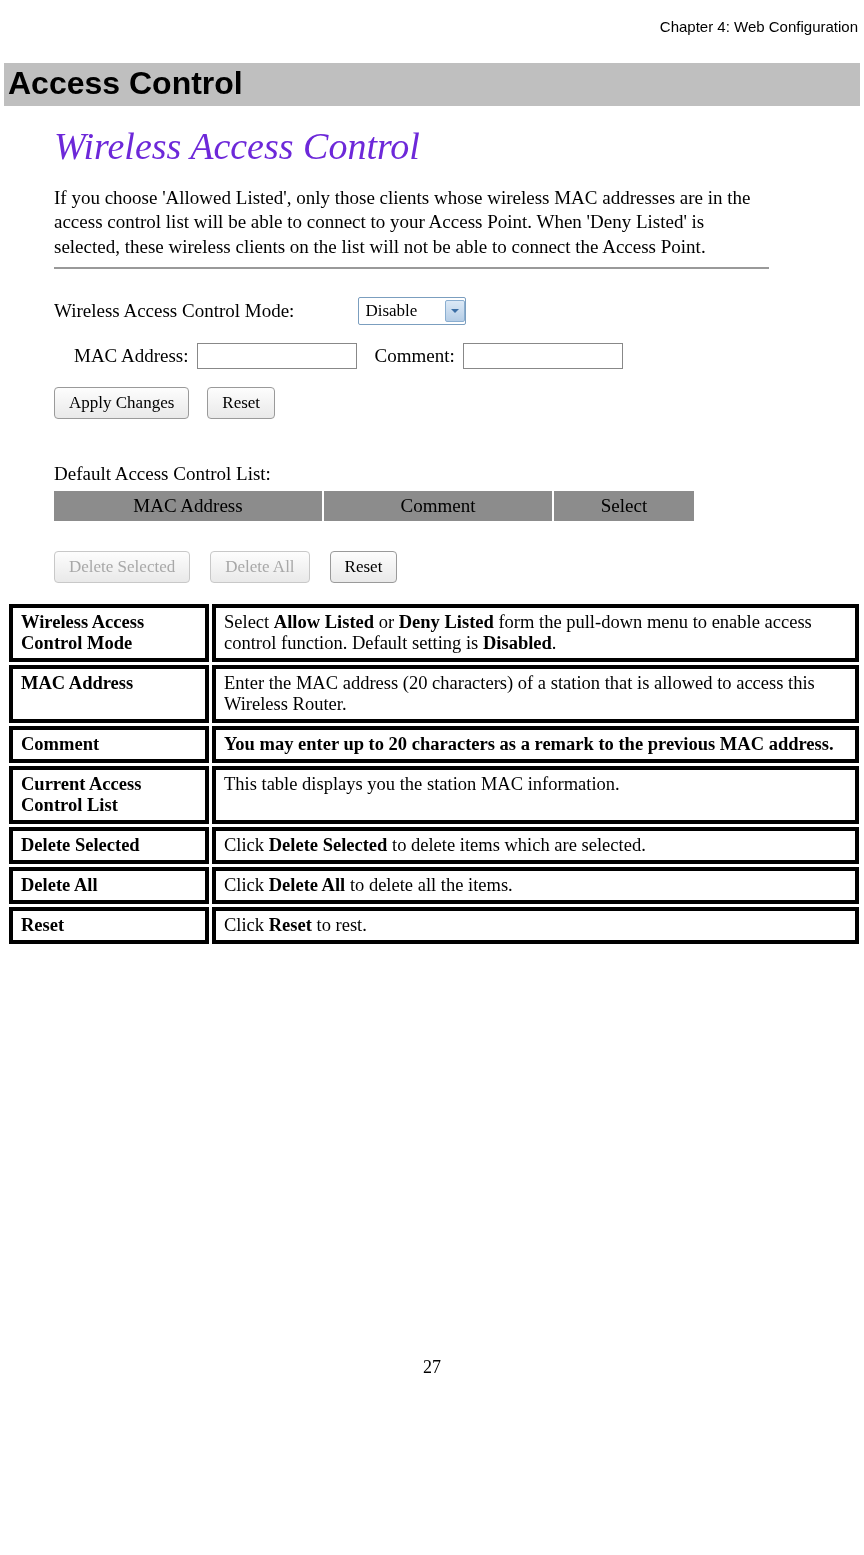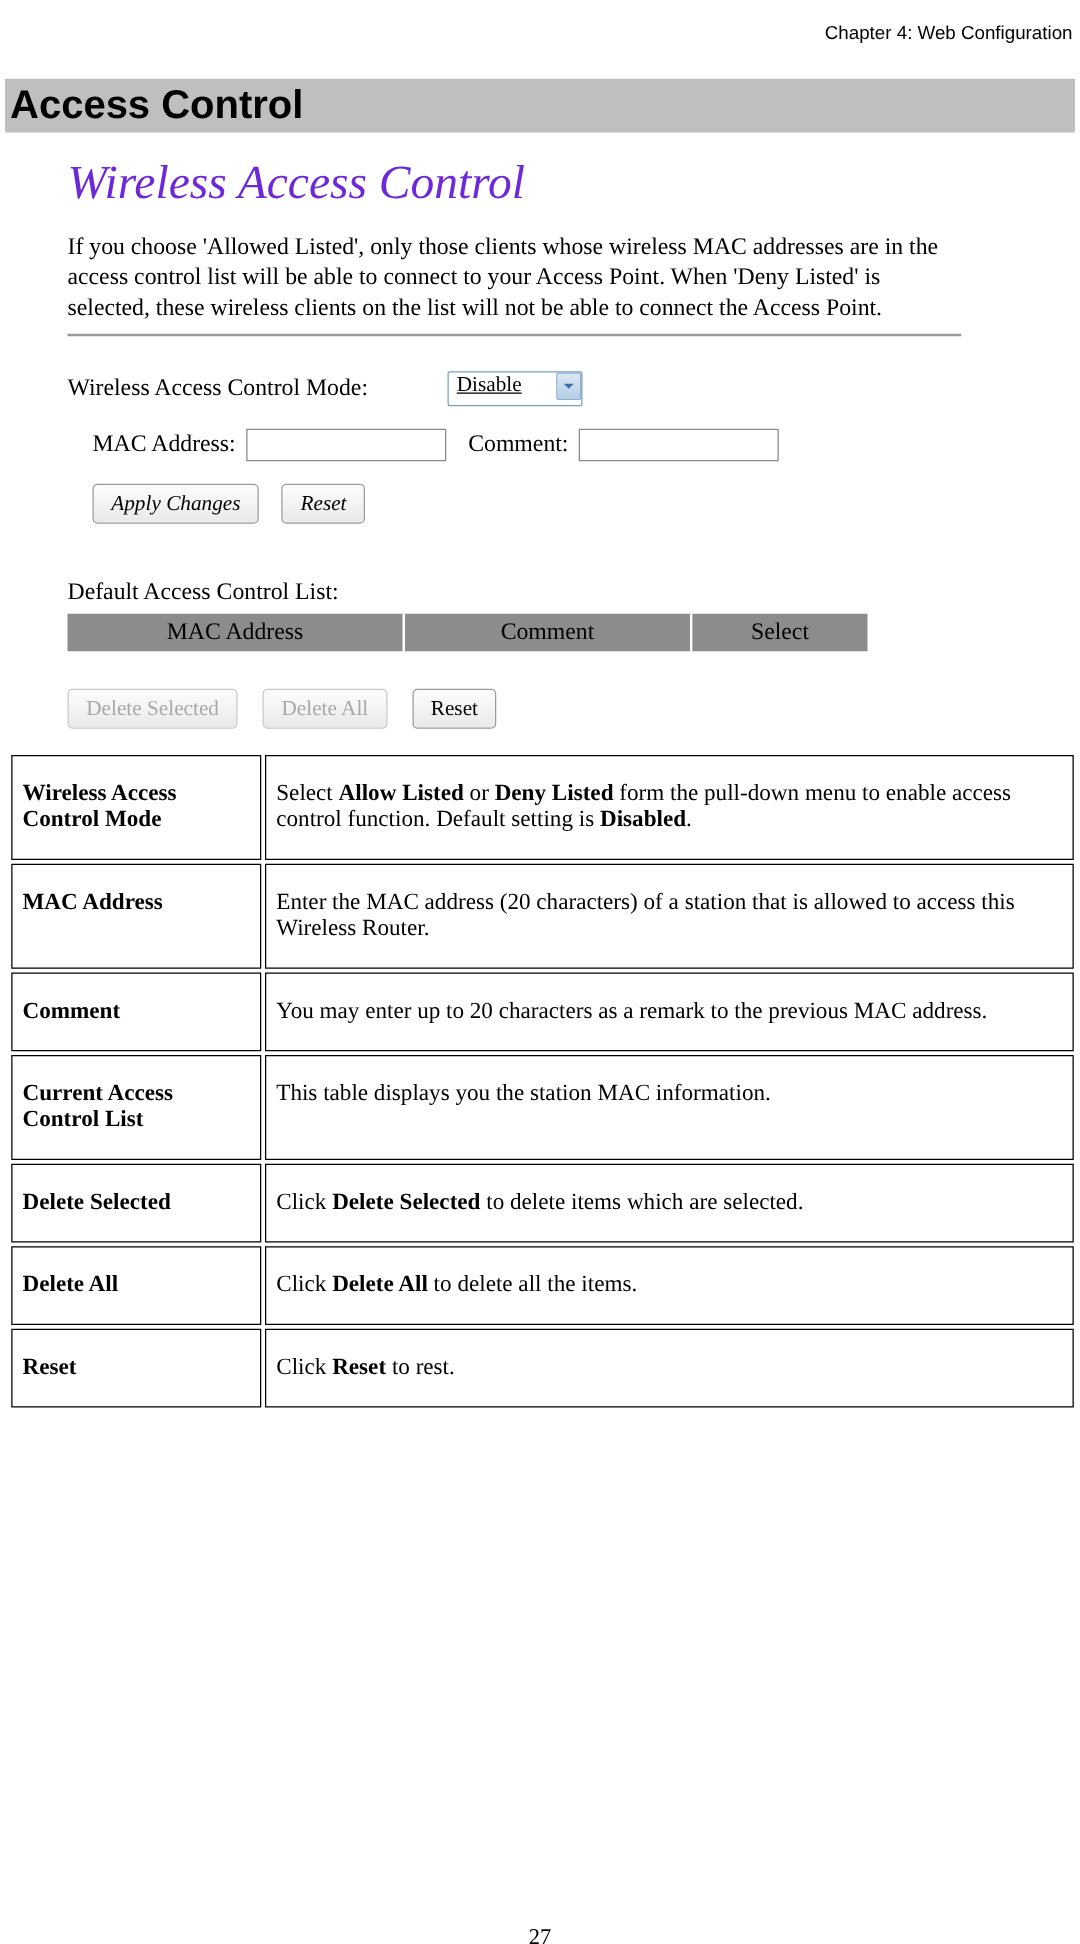--- a/index.html
+++ b/index.html
@@ -57,31 +57,30 @@
     display: flex;
     align-items: center;
     gap: 8px;
     margin-bottom: 18px;
   }
   .ss-label {
     font-size: 19px;
   }
   .ss-select {
     display: inline-flex;
-    align-items: flex-start;
+    align-items: center;
     justify-content: space-between;
     border: 1px solid #7b9ebf;
     border-radius: 2px;
     height: 28px;
     width: 108px;
     padding: 0 0 0 6px;
     font-size: 17px;
     background: #fff;
     margin-left: 56px;
-    text-decoration: underline;
   }
   .ss-select-btn {
     width: 20px;
     height: 22px;
     background: linear-gradient(#dce9f6,#b5cde6);
     border: 1px solid #8aaed0;
     border-radius: 2px;
     display:flex;align-items:center;justify-content:center;
   }
   .ss-select-btn svg { width:10px;height:10px; }
@@ -140,30 +139,30 @@
 
   
   .desc-table {
     border-collapse: separate;
     border-spacing: 3px;
     width: 856px;
     margin: 14px 0 0 2px;
     font-size: 18.5px;
   }
   .desc-table td {
-    border: 1px solid #000000;
-    padding: 20px 8px;
+    border: 4px solid #000000;
+    padding: 4px 8px;
     vertical-align: top;
     background: #fff;
   }
   .desc-table td.label {
     width: 200px;
     font-weight: bold;
   }
-  .desc-table .justify { text-align: justify; }
+  .desc-table .justify { text-align: justify; font-weight: bold; }
   .bold { font-weight: bold; }
 
   .page-number {
     text-align: center;
     font-size: 18px;
     margin-top: 410px;
     padding-bottom: 10px;
   }
 </style>
 </head>
@@ -191,21 +190,21 @@
       </span>
     </div>
 
     <div class="ss-row" style="margin-left:20px;">
       <span class="ss-label">MAC Address:</span>
       <span class="ss-input"></span>
       <span class="ss-label" style="margin-left:10px;">Comment:</span>
       <span class="ss-input"></span>
     </div>
 
-    <div class="ss-btn-row" style="margin-left:20px;font-style:italic;">
+    <div class="ss-btn-row" style="">
       <span class="ss-btn">Apply Changes</span>
       <span class="ss-btn">Reset</span>
     </div>
 
     <div class="ss-list-label">Default Access Control List:</div>
     <div class="ss-table">
       <div class="ss-th c1">MAC Address</div>
       <div class="ss-th c2">Comment</div>
       <div class="ss-th c3">Select</div>
     </div>

